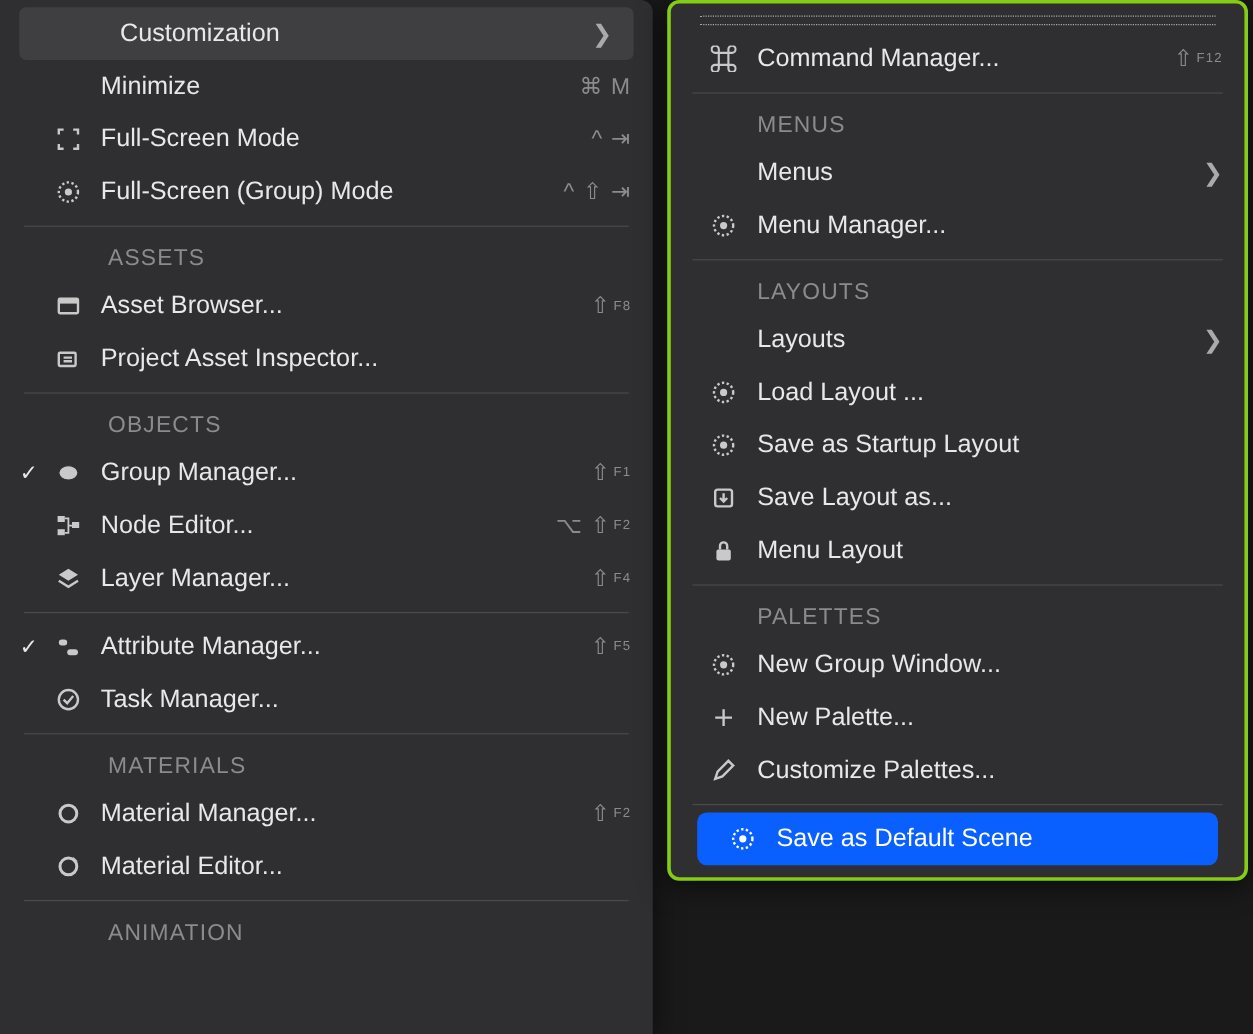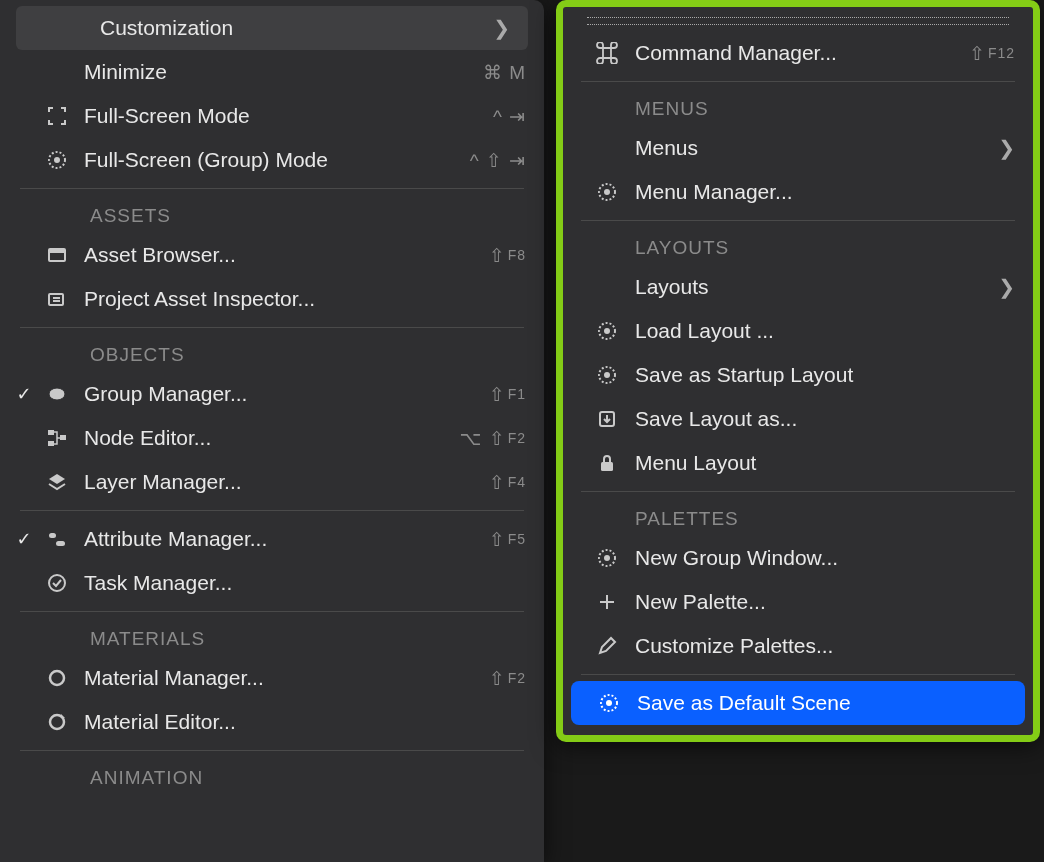--- a/index.html
+++ b/index.html
@@ -27,21 +27,21 @@
     border-bottom-right-radius: 0;
   }
   .menu.right {
     left: 556px; top: 0;
     width: 484px;
     border-top-left-radius: 10px;
     border-top-right-radius: 10px;
     border-bottom-left-radius: 10px;
     border-bottom-right-radius: 10px;
     padding: 10px 6px 10px 6px;
-    border: 7px solid #84cc16;
+    border: 3px solid #84cc16;
   }
   .grip {
     height: 8px;
     margin: 0 18px 6px 18px;
     border-top: 1px dotted #aaa;
     border-bottom: 1px dotted #aaa;
   }
   .section-header {
     padding: 10px 20px 6px 90px;
     color: #8b8b8b;
@@ -52,21 +52,21 @@
   .menu.right .section-header { padding-left: 66px; }
   .item {
     display: flex;
     align-items: center;
     height: 44px;
     padding: 0 18px 0 10px;
     position: relative;
   }
   .menu.right .item { padding-left: 8px; padding-right: 12px; }
   .item.highlight-grey { background: #3f3f41; border-radius: 6px; margin: 0 16px; }
-  .item.highlight-blue { background: #0a60ff; border-radius: 8px; margin: 0 2px; }
+  .item.highlight-blue { background: #0a60ff; border-radius: 8px; margin: 0 16px; }
   .check {
     width: 28px;
     display:flex; justify-content:center;
     color: #e8e8e8;
     font-size: 18px;
   }
   .icon {
     width: 38px;
     display: flex; justify-content: center; align-items:center;
     color: #c9c9c9;
@@ -77,21 +77,21 @@
     flex: 1;
     padding-left: 8px;
     white-space: nowrap;
   }
   .shortcut {
     color: #8b8b8b;
     font-size: 19px;
     letter-spacing: 1px;
     display:flex; align-items:center; gap:2px;
   }
-  .shortcut .fk { font-size: 14px; font-weight:500; }
+  .shortcut .fk { font-size: 11px; font-weight:500; }
   .chevron {
     color: #aaa;
     font-size: 20px;
   }
   .sep {
     height: 1px;
     background: #4a4a4a;
     margin: 6px 20px;
   }
   .menu.right .sep { margin: 6px 12px; }

